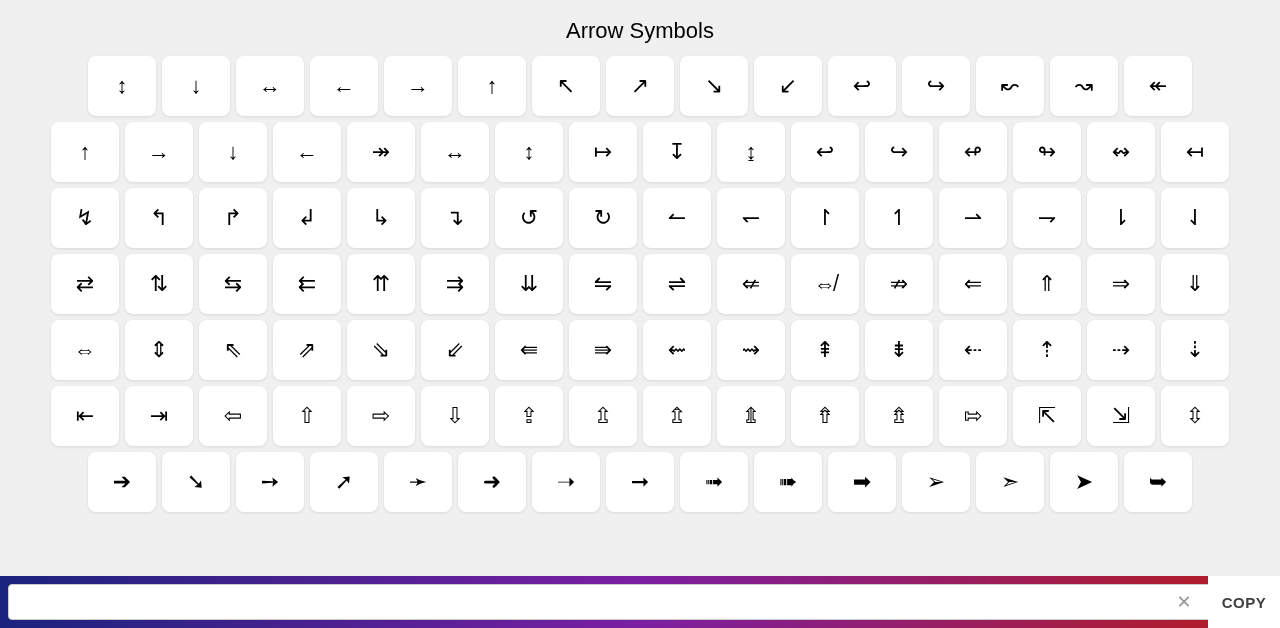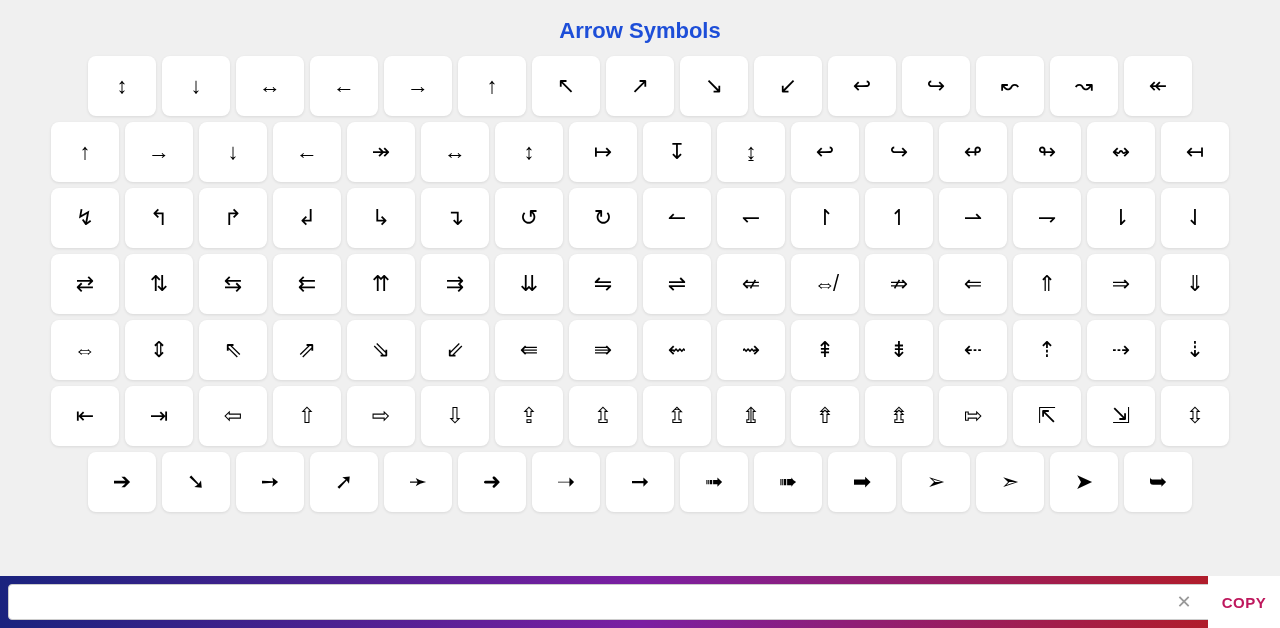--- a/index.html
+++ b/index.html
@@ -6,23 +6,23 @@
     body {
       background: #f0f0f0;
       font-family: Arial, sans-serif;
       min-height: 628px;
       position: relative;
       overflow: hidden;
     }
     .page-title {
       text-align: center;
       font-size: 22px;
-      font-weight: 700;
+      font-weight: 400;
       padding: 18px 0 12px;
-      color: #1d4ed8;
+      color: #000000;
     }
     .symbols-grid {
       display: flex;
       flex-direction: column;
       gap: 6px;
       padding: 0 60px;
     }
     .symbol-row {
       display: flex;
       gap: 6px;
@@ -81,21 +81,21 @@
     .copy-btn {
       position: absolute;
       right: 0;
       top: 0;
       bottom: 0;
       width: 72px;
       background: #fff;
       border: none;
       font-size: 15px;
       font-weight: 700;
-      color: #be185d;
+      color: #404040;
       cursor: pointer;
       letter-spacing: 0.5px;
     }
   </style>
 </head>
 <body>
 
 <h1 class="page-title">Arrow Symbols</h1>
 
 <div class="symbols-grid">

